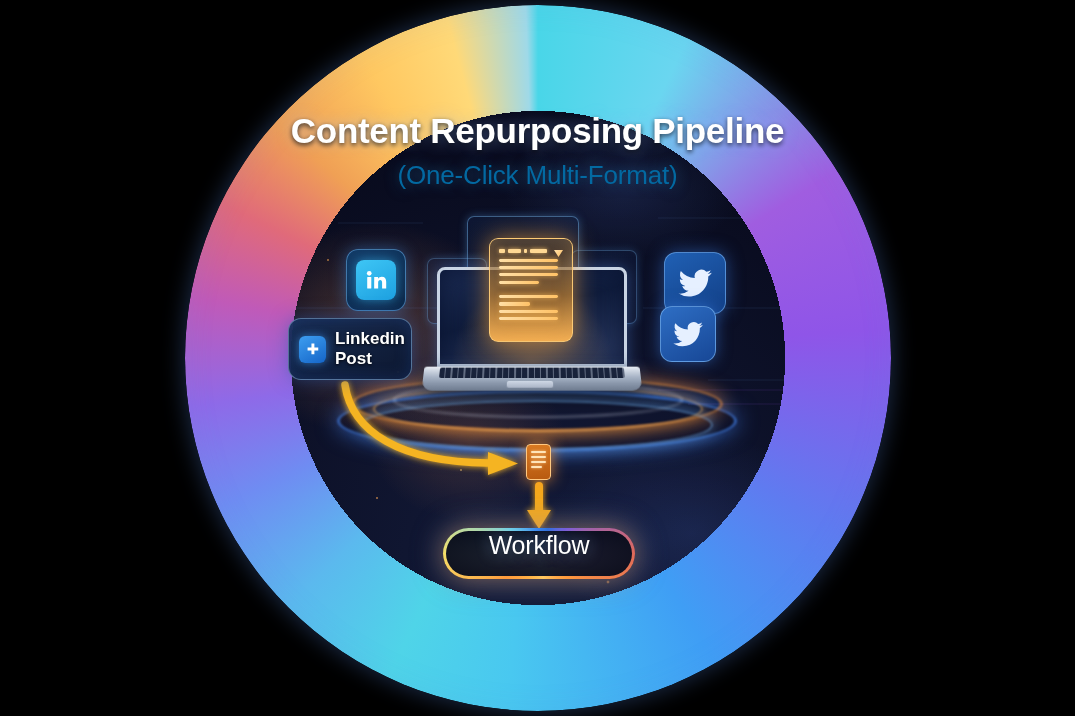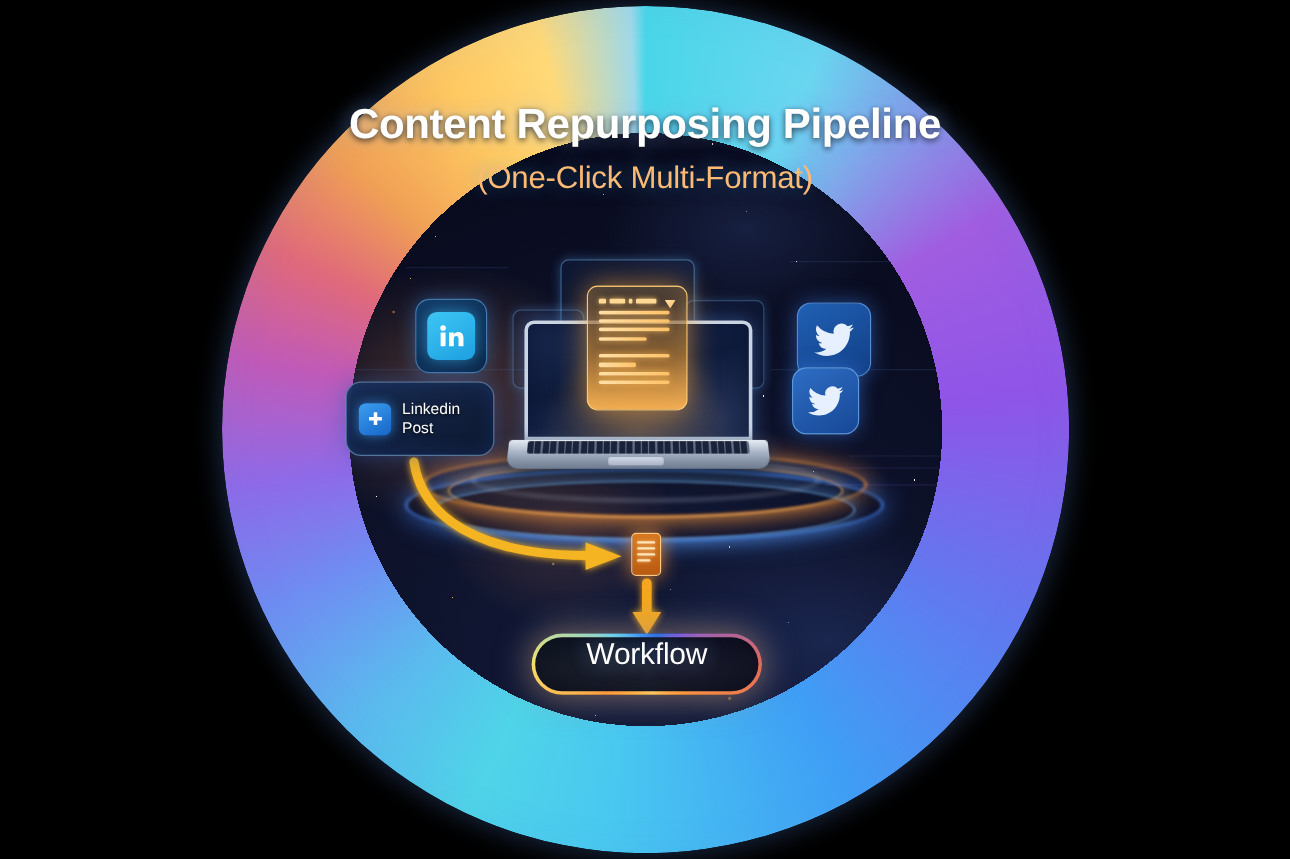--- a/index.html
+++ b/index.html
@@ -147,31 +147,31 @@
       radial-gradient(ellipse 24% 14% at 62% 26%, rgba(70,110,200,0.18) 0%, transparent 70%),
       radial-gradient(ellipse 30% 20% at 72% 75%, rgba(60,90,190,0.20) 0%, transparent 70%);
     mix-blend-mode:screen;
   }
 
   
   .hud-lines { position:absolute; inset:0; pointer-events:none; opacity:.5; }
 
   
   #title-block {
-    position:absolute; left:0; top:84px; width:1075px;
+    position:absolute; left:0; top:111px; width:1075px;
     text-align:center; z-index:30;
   }
   #main-title {
     font-size:35px; font-weight:700; color:#ffffff;
     letter-spacing:-0.3px; line-height:1.15;
     text-shadow:0 0 16px rgba(140,180,255,0.45), 0 2px 5px rgba(0,0,0,0.8);
   }
   #sub-title {
     margin-top:9px;
-    font-size:26px; font-weight:400; color:#fdba74;
+    font-size:26px; font-weight:400; color:#0369a1;
     letter-spacing:-0.2px;
     text-shadow:0 0 14px rgba(60,160,220,0.5);
   }
 
   
   #laptop-wrap { position:absolute; left:423px; top:200px; width:230px; height:200px; z-index:20; }
 
   .hud-rect {
     position:absolute; border:1.3px solid rgba(120,190,250,0.45);
     border-radius:7px; box-shadow:0 0 9px rgba(90,170,250,0.35);
@@ -277,21 +277,21 @@
     box-shadow:0 0 18px rgba(40,90,180,0.5), inset 0 0 16px rgba(40,80,160,0.3);
     display:flex; align-items:center; gap:9px; padding:0 10px;
   }
   #li-post-icon {
     width:27px; height:27px; border-radius:6px; flex:none;
     background:linear-gradient(150deg,#3d9ef0,#1565c8);
     box-shadow:0 0 10px rgba(60,150,240,0.7);
     display:flex; align-items:center; justify-content:center;
   }
   #li-post-label {
-    font-size:13px; color:#ffffff; line-height:1.2; font-weight:400;
+    font-size:17px; color:#ffffff; line-height:1.2; font-weight:700;
     text-shadow:0 1px 3px rgba(0,0,0,0.8);
   }
 
   
   #badge-email { position:absolute; left:737px; top:300px; width:64px; height:58px; z-index:26; }
   #email-card {
     position:absolute; left:0; top:0; width:64px; height:52px;
     border-radius:12px;
     background:linear-gradient(160deg,#4a1e8a,#2d1060);
     border:1.6px solid #b06ef5;

